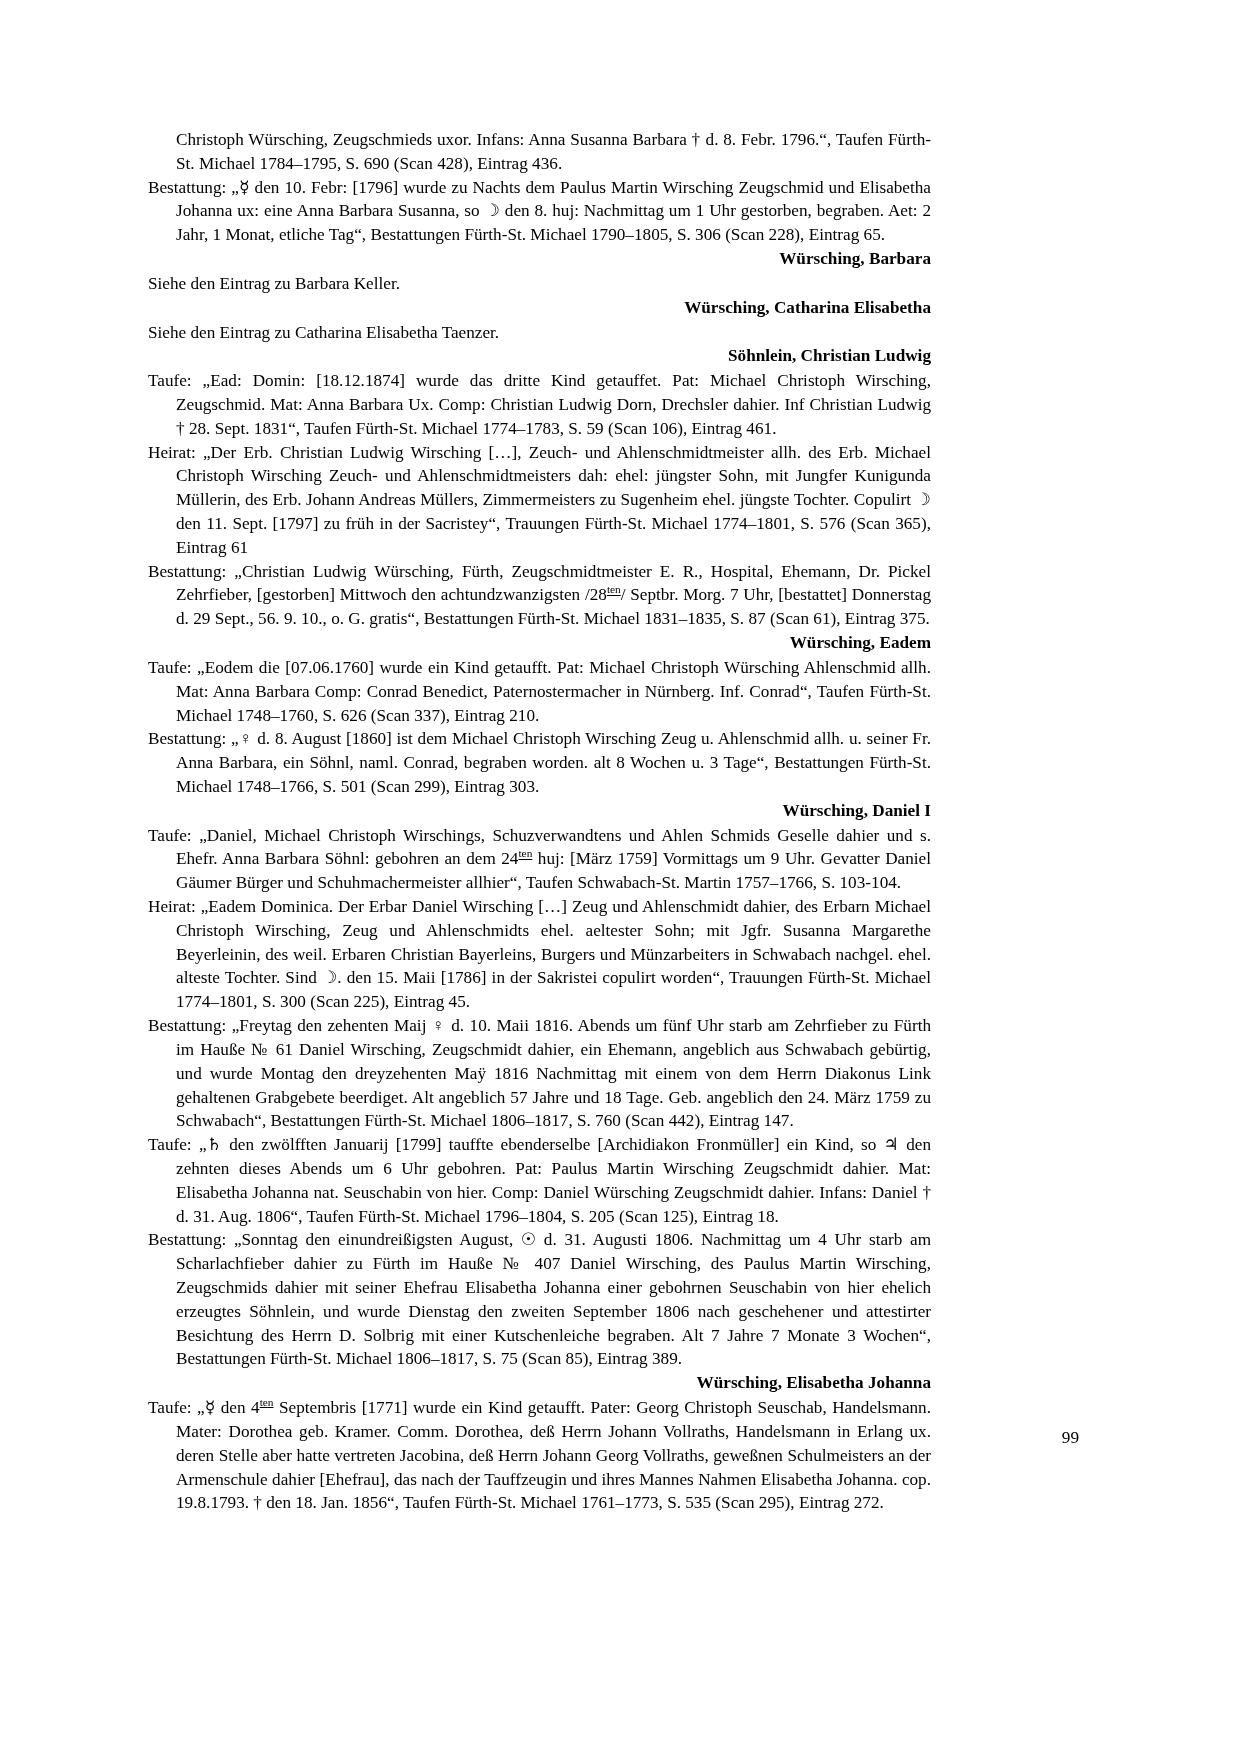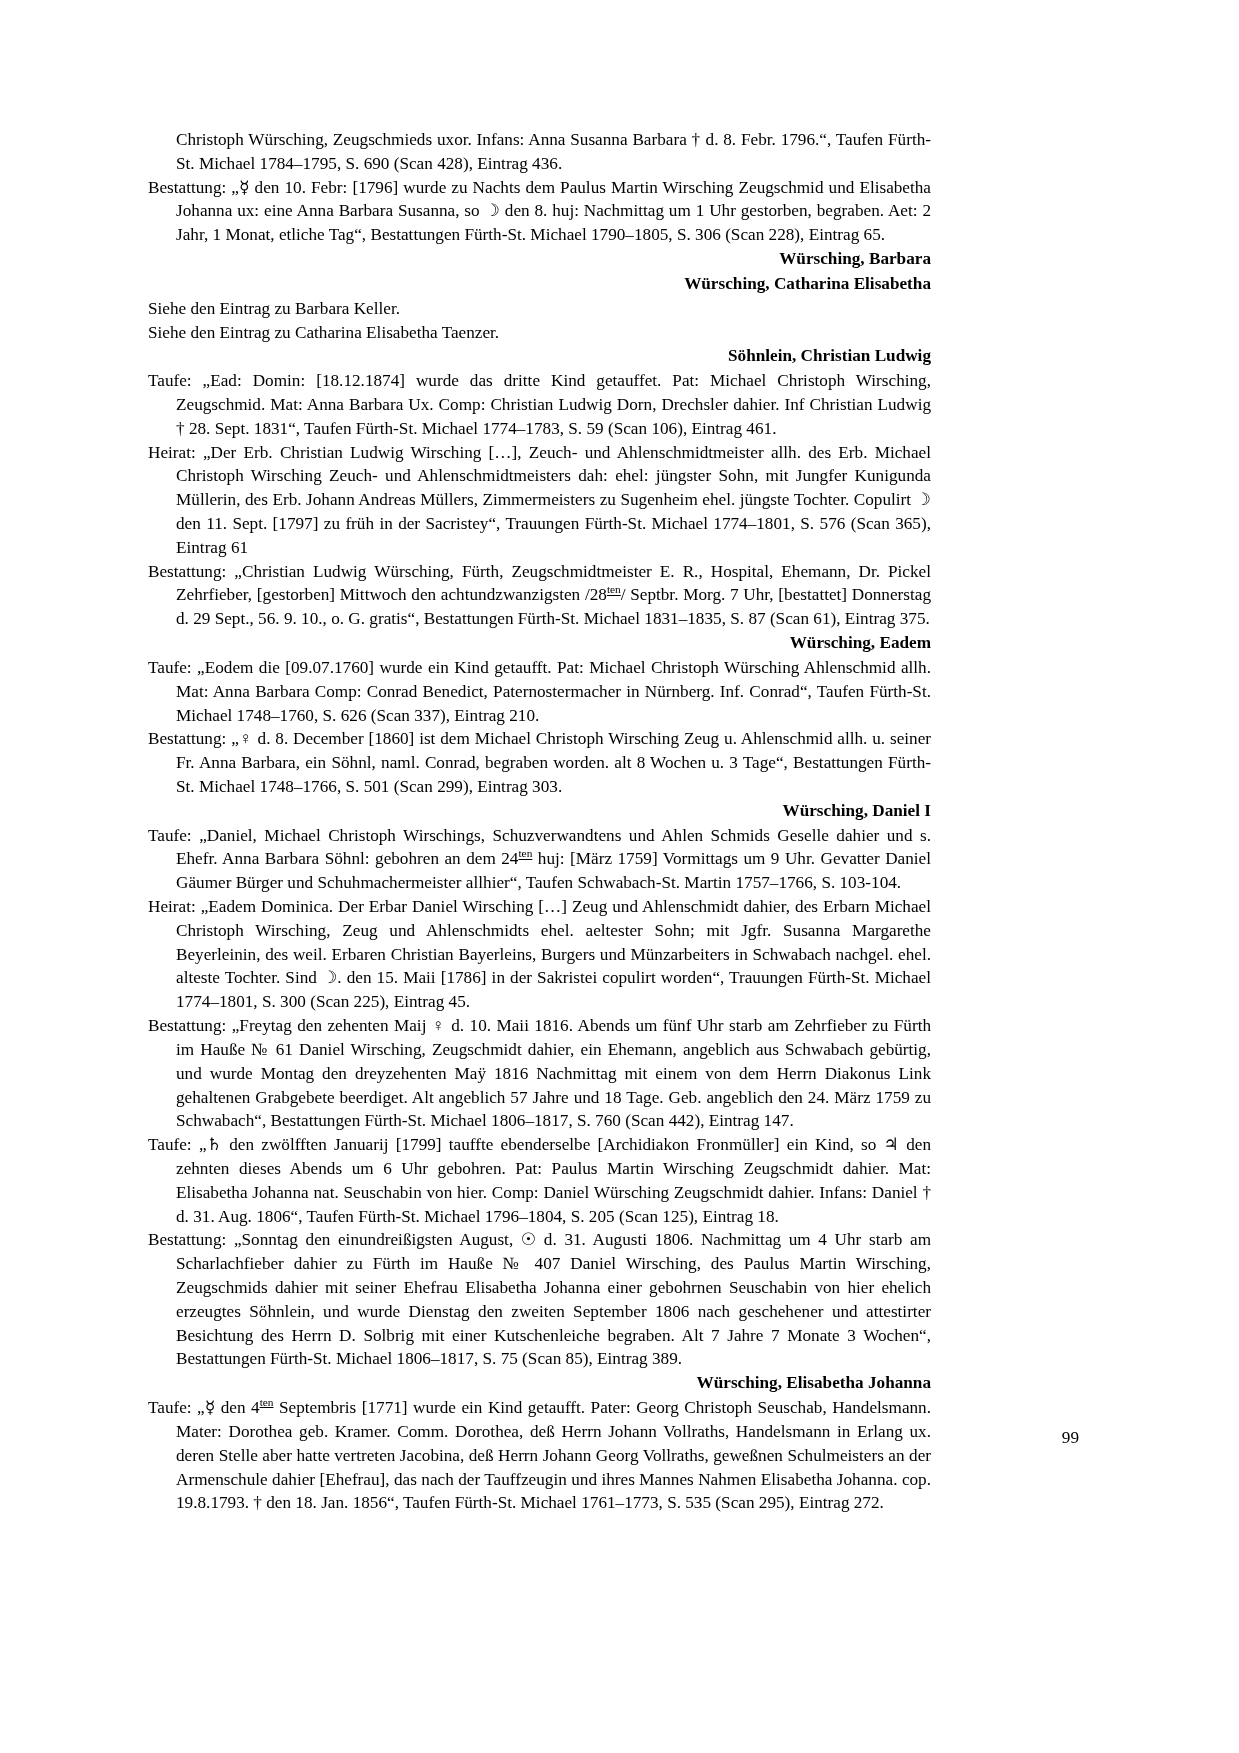--- a/index.html
+++ b/index.html
@@ -72,30 +72,30 @@
   }
 </style>
 </head>
 <body>
 
 <div class="page">
   <div class="doc-body" id="doc-body">
       <p class="cont">Christoph Würsching, Zeugschmieds uxor. Infans: Anna Susanna Barbara † d. 8. Febr. 1796.“, Taufen Fürth-St. Michael 1784–1795, S. 690 (Scan 428), Eintrag 436.</p>
       <p class="entry">Bestattung: „☿ den 10. Febr: [1796] wurde zu Nachts dem Paulus Martin Wirsching Zeugschmid und Elisabetha Johanna ux: eine Anna Barbara Susanna, so ☽ den 8. huj: Nachmittag um 1 Uhr gestorben, begraben. Aet: 2 Jahr, 1 Monat, etliche Tag“, Bestattungen Fürth-St. Michael 1790–1805, S. 306 (Scan 228), Eintrag 65.</p>
       <p class="entry heading">Würsching, Barbara</p>
+      <p class="entry plain">Siehe den Eintrag zu Barbara Keller.</p>
       <p class="entry heading">Würsching, Catharina Elisabetha</p>
-      <p class="entry plain">Siehe den Eintrag zu Barbara Keller.</p>
       <p class="entry plain">Siehe den Eintrag zu Catharina Elisabetha Taenzer.</p>
       <p class="entry heading">Söhnlein, Christian Ludwig</p>
       <p class="entry">Taufe: „Ead: Domin: [18.12.1874] wurde das dritte Kind getauffet. Pat: Michael Christoph Wirsching, Zeugschmid. Mat: Anna Barbara Ux. Comp: Christian Ludwig Dorn, Drechsler dahier. Inf Christian Ludwig † 28. Sept. 1831“, Taufen Fürth-St. Michael 1774–1783, S. 59 (Scan 106), Eintrag 461.</p>
       <p class="entry">Heirat: „Der Erb. Christian Ludwig Wirsching […], Zeuch- und Ahlenschmidtmeister allh. des Erb. Michael Christoph Wirsching Zeuch- und Ahlenschmidtmeisters dah: ehel: jüngster Sohn, mit Jungfer Kunigunda Müllerin, des Erb. Johann Andreas Müllers, Zimmermeisters zu Sugenheim ehel. jüngste Tochter. Copulirt ☽ den 11. Sept. [1797] zu früh in der Sacristey“, Trauungen Fürth-St. Michael 1774–1801, S. 576 (Scan 365), Eintrag 61</p>
       <p class="entry">Bestattung: „Christian Ludwig Würsching, Fürth, Zeugschmidtmeister E. R., Hospital, Ehemann, Dr. Pickel Zehrfieber, [gestorben] Mittwoch den achtundzwanzigsten /28<span class="sup">ten</span>/ Septbr. Morg. 7 Uhr, [bestattet] Donnerstag d. 29 Sept., 56. 9. 10., o. G. gratis“, Bestattungen Fürth-St. Michael 1831–1835, S. 87 (Scan 61), Eintrag 375.</p>
       <p class="entry heading">Würsching, Eadem</p>
-      <p class="entry">Taufe: „Eodem die [09.07.1760] wurde ein Kind getaufft. Pat: Michael Christoph Würsching Ahlenschmid allh. Mat: Anna Barbara Comp: Conrad Benedict, Paternostermacher in Nürnberg. Inf. Conrad“, Taufen Fürth-St. Michael 1748–1760, S. 626 (Scan 337), Eintrag 210.</p>
-      <p class="entry">Bestattung: „♀ d. 8. December [1860] ist dem Michael Christoph Wirsching Zeug u. Ahlenschmid allh. u. seiner Fr. Anna Barbara, ein Söhnl, naml. Conrad, begraben worden. alt 8 Wochen u. 3 Tage“, Bestattungen Fürth-St. Michael 1748–1766, S. 501 (Scan 299), Eintrag 303.</p>
+      <p class="entry">Taufe: „Eodem die [07.06.1760] wurde ein Kind getaufft. Pat: Michael Christoph Würsching Ahlenschmid allh. Mat: Anna Barbara Comp: Conrad Benedict, Paternostermacher in Nürnberg. Inf. Conrad“, Taufen Fürth-St. Michael 1748–1760, S. 626 (Scan 337), Eintrag 210.</p>
+      <p class="entry">Bestattung: „♀ d. 8. August [1860] ist dem Michael Christoph Wirsching Zeug u. Ahlenschmid allh. u. seiner Fr. Anna Barbara, ein Söhnl, naml. Conrad, begraben worden. alt 8 Wochen u. 3 Tage“, Bestattungen Fürth-St. Michael 1748–1766, S. 501 (Scan 299), Eintrag 303.</p>
       <p class="entry heading">Würsching, Daniel I</p>
       <p class="entry">Taufe: „Daniel, Michael Christoph Wirschings, Schuzverwandtens und Ahlen Schmids Geselle dahier und s. Ehefr. Anna Barbara Söhnl: gebohren an dem 24<span class="sup">ten</span> huj: [März 1759] Vormittags um 9 Uhr. Gevatter Daniel Gäumer Bürger und Schuhmachermeister allhier“, Taufen Schwabach-St. Martin 1757–1766, S. 103-104.</p>
       <p class="entry">Heirat: „Eadem Dominica. Der Erbar Daniel Wirsching […] Zeug und Ahlenschmidt dahier, des Erbarn Michael Christoph Wirsching, Zeug und Ahlenschmidts ehel. aeltester Sohn; mit Jgfr. Susanna Margarethe Beyerleinin, des weil. Erbaren Christian Bayerleins, Burgers und Münzarbeiters in Schwabach nachgel. ehel. alteste Tochter. Sind ☽. den 15. Maii [1786] in der Sakristei copulirt worden“, Trauungen Fürth-St. Michael 1774–1801, S. 300 (Scan 225), Eintrag 45.</p>
       <p class="entry">Bestattung: „Freytag den zehenten Maij ♀ d. 10. Maii 1816. Abends um fünf Uhr starb am Zehrfieber zu Fürth im Hauße № 61 Daniel Wirsching, Zeugschmidt dahier, ein Ehemann, angeblich aus Schwabach gebürtig, und wurde Montag den dreyzehenten Maÿ 1816 Nachmittag mit einem von dem Herrn Diakonus Link gehaltenen Grabgebete beerdiget. Alt angeblich 57 Jahre und 18 Tage. Geb. angeblich den 24. März 1759 zu Schwabach“, Bestattungen Fürth-St. Michael 1806–1817, S. 760 (Scan 442), Eintrag 147.</p>
       <p class="entry">Taufe: „♄ den zwölfften Januarij [1799] tauffte ebenderselbe [Archidiakon Fronmüller] ein Kind, so ♃ den zehnten dieses Abends um 6 Uhr gebohren. Pat: Paulus Martin Wirsching Zeugschmidt dahier. Mat: Elisabetha Johanna nat. Seuschabin von hier. Comp: Daniel Würsching Zeugschmidt dahier. Infans: Daniel † d. 31. Aug. 1806“, Taufen Fürth-St. Michael 1796–1804, S. 205 (Scan 125), Eintrag 18.</p>
       <p class="entry">Bestattung: „Sonntag den einundreißigsten August, ☉ d. 31. Augusti 1806. Nachmittag um 4 Uhr starb am Scharlachfieber dahier zu Fürth im Hauße № 407 Daniel Wirsching, des Paulus Martin Wirsching, Zeugschmids dahier mit seiner Ehefrau Elisabetha Johanna einer gebohrnen Seuschabin von hier ehelich erzeugtes Söhnlein, und wurde Dienstag den zweiten September 1806 nach geschehener und attestirter Besichtung des Herrn D. Solbrig mit einer Kutschenleiche begraben. Alt 7 Jahre 7 Monate 3 Wochen“, Bestattungen Fürth-St. Michael 1806–1817, S. 75 (Scan 85), Eintrag 389.</p>
       <p class="entry heading">Würsching, Elisabetha Johanna</p>
       <p class="entry">Taufe: „☿ den 4<span class="sup">ten</span> Septembris [1771] wurde ein Kind getaufft. Pater: Georg Christoph Seuschab, Handelsmann. Mater: Dorothea geb. Kramer. Comm. Dorothea, deß Herrn Johann Vollraths, Handelsmann in Erlang ux. deren Stelle aber hatte vertreten Jacobina, deß Herrn Johann Georg Vollraths, geweßnen Schulmeisters an der Armenschule dahier [Ehefrau], das nach der Tauffzeugin und ihres Mannes Nahmen Elisabetha Johanna. cop. 19.8.1793. † den 18. Jan. 1856“, Taufen Fürth-St. Michael 1761–1773, S. 535 (Scan 295), Eintrag 272.</p>
     </div>
   <div class="pagenum">99</div>

